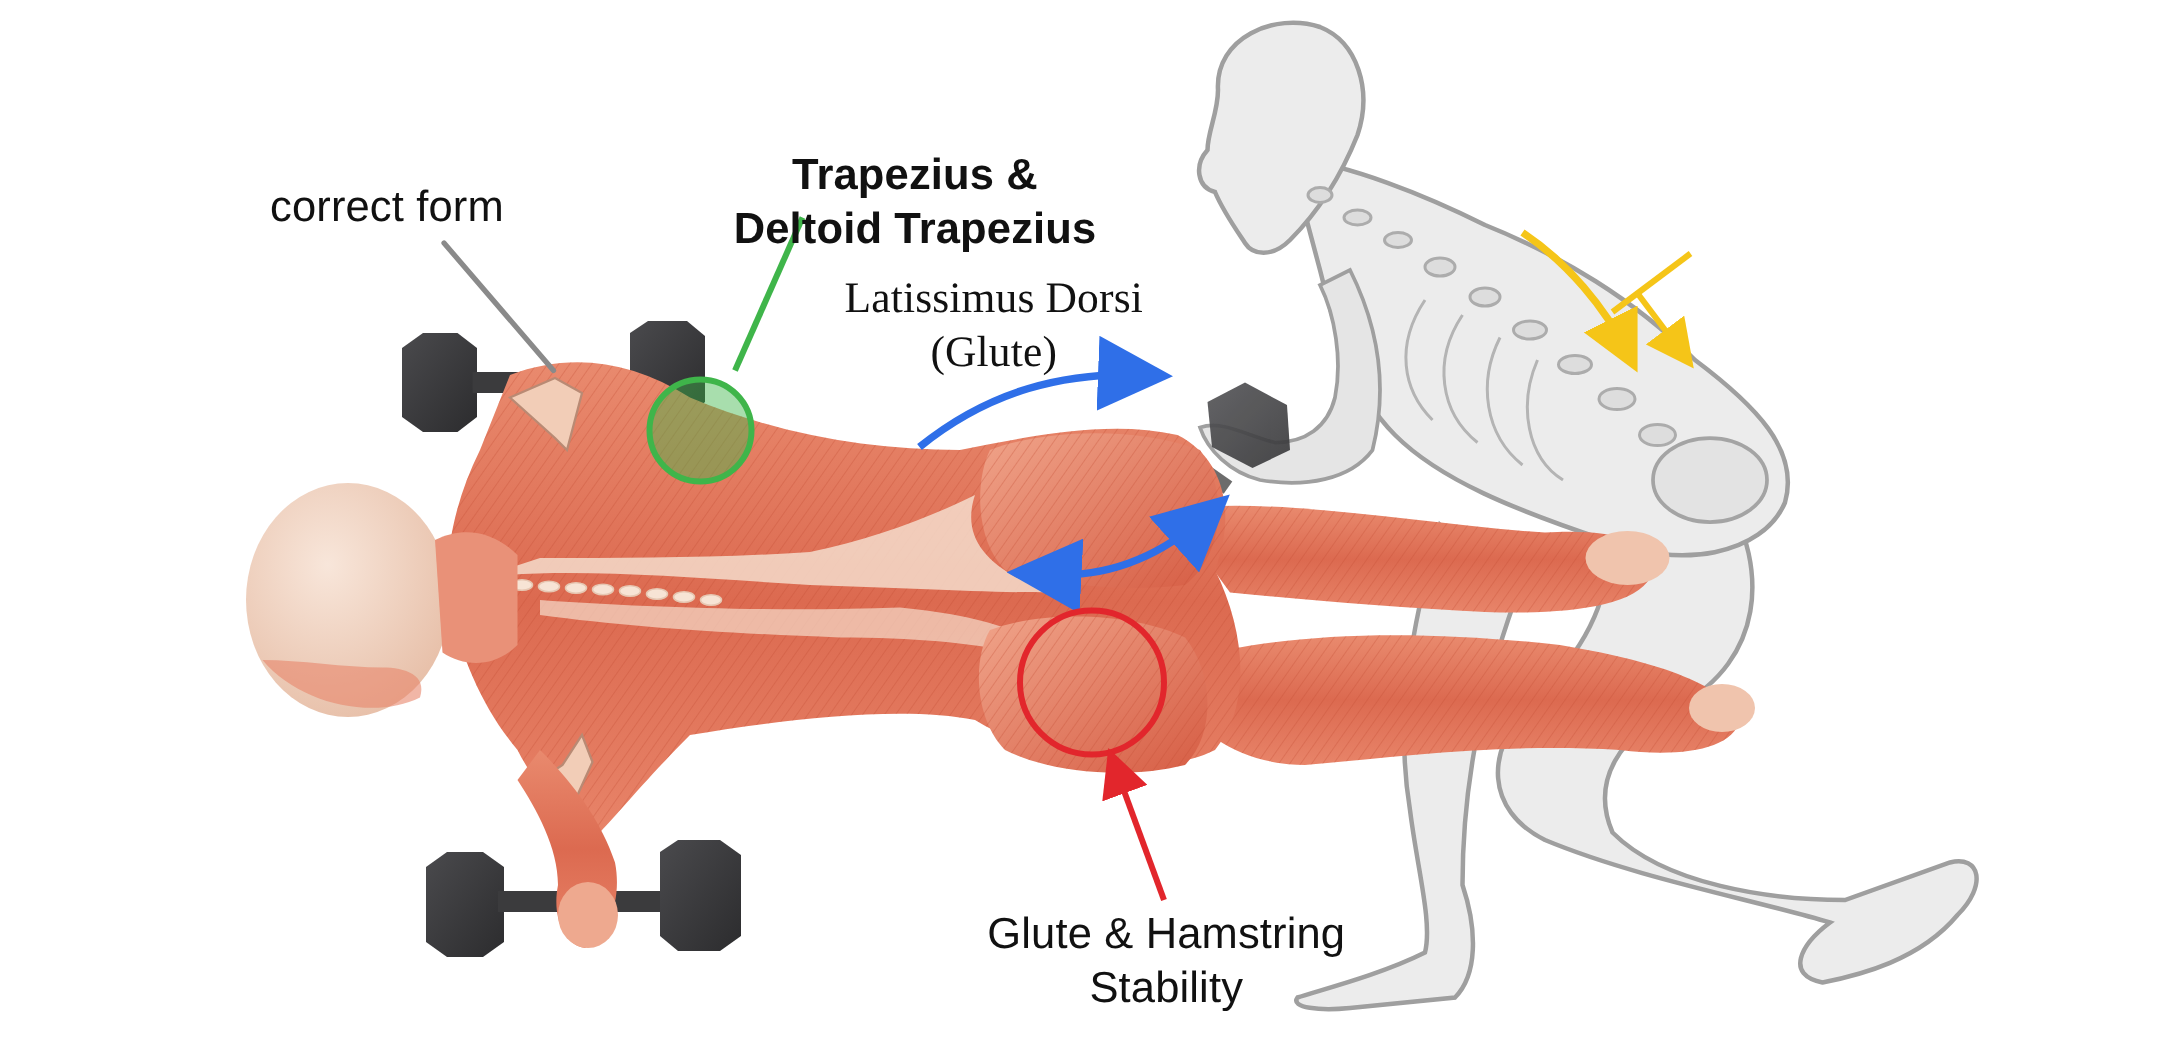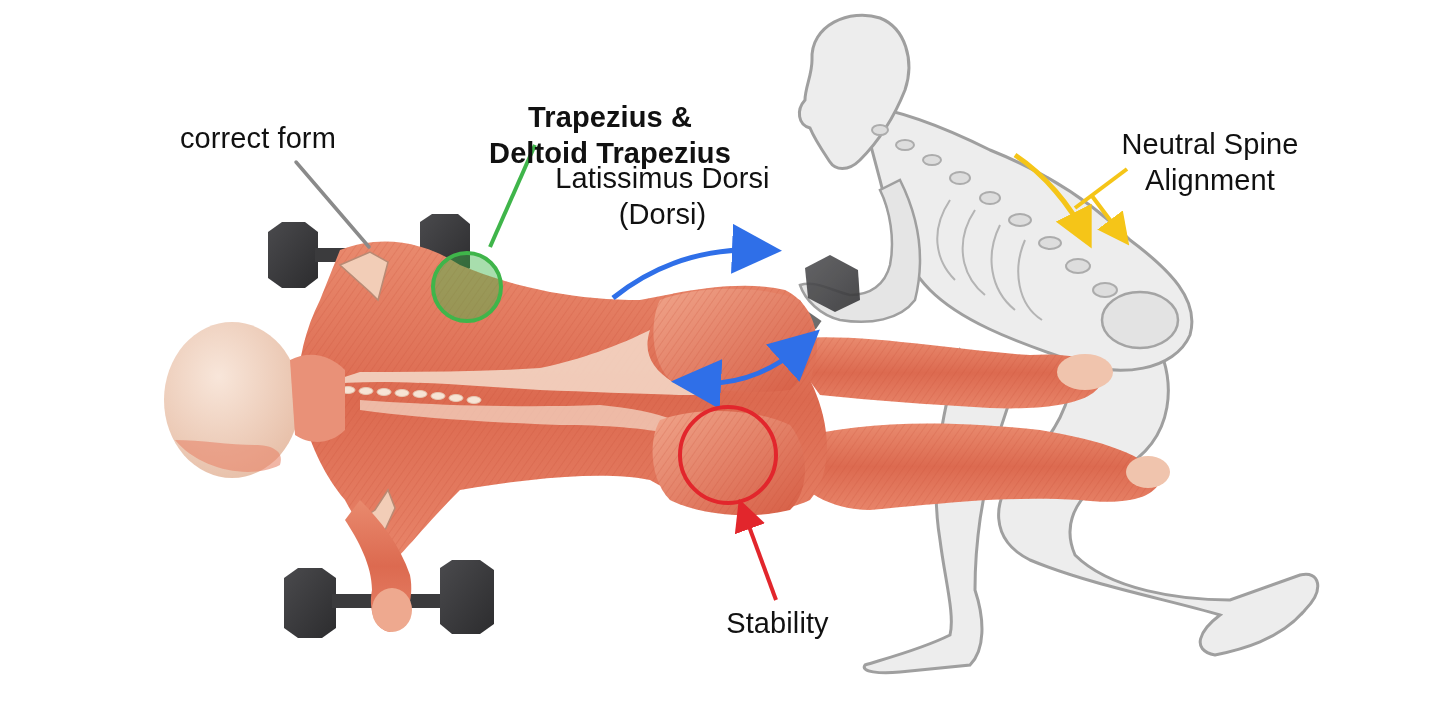--- a/index.html
+++ b/index.html
@@ -168,26 +168,23 @@
   
   <div class="label" style="left:180px; top:120px;">
     <span>correct form</span>
   </div>
 
   <div class="label" style="left:470px; top:99px; width:280px;font-weight:bold;">
     <span>Trapezius &amp;</span>
     <span>Deltoid Trapezius</span>
   </div>
 
-  <div class="label" style="left:540px; top:160px; width:245px;">
+  <div class="label" style="left:540px; top:181px; width:245px;font-family:Liberation Serif, serif;">
     <span>Latissimus Dorsi</span>
-    <span>(Dorsi)</span>
+    <span>(Glute)</span>
   </div>
 
-  <div class="label" style="left:1105px; top:126px; width:210px;">
-    <span>Neutral Spine</span>
-    <span>Alignment</span>
-  </div>
 
   <div class="label" style="left:640px; top:605px; width:275px;">
+    <span>Glute &amp; Hamstring</span>
     <span>Stability</span>
   </div>
 </div>
 
 </body></html>

